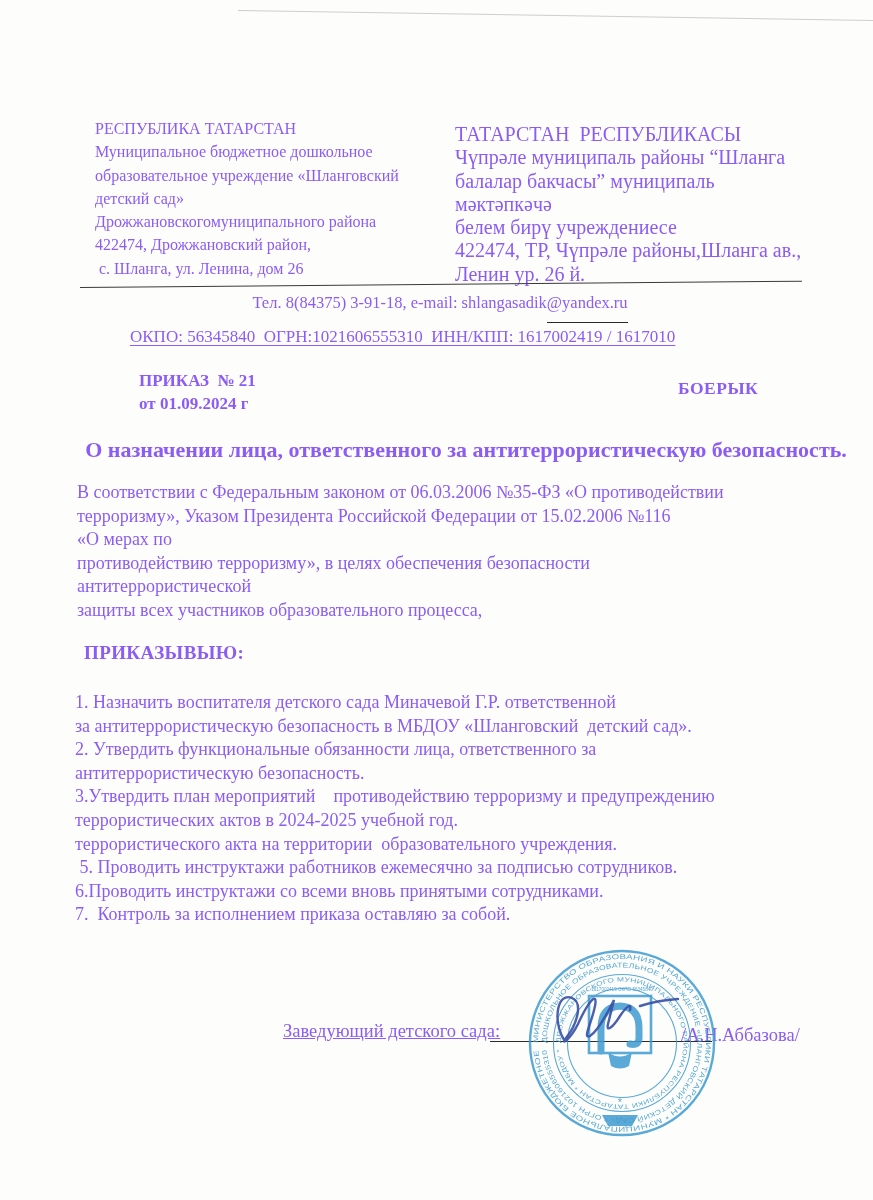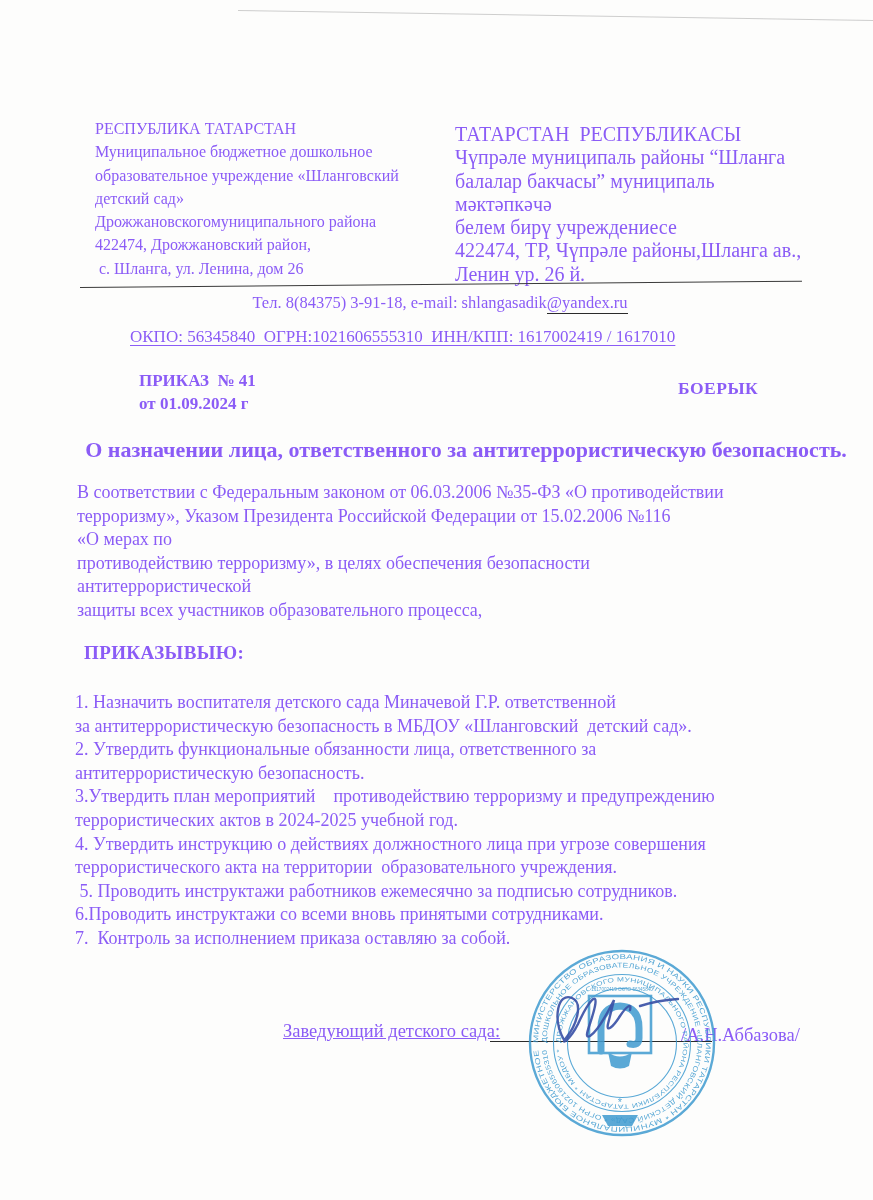--- a/index.html
+++ b/index.html
@@ -22,21 +22,21 @@
   
   .hdr-left{left:95px;top:117px;width:350px;font-size:16px;line-height:23.3px;}
   .hdr-right{left:455px;top:123px;width:350px;font-size:20px;line-height:23.3px;}
   
   .hdr-rule{
     left:80px;top:287px;width:722px;height:0;
     border-top:1.6px solid #3a3a3a;
     transform:rotate(-0.5deg);transform-origin:left top;
   }
   .tel-line{left:95px;top:293px;width:690px;text-align:center;font-size:16.5px;}
-  .tel-line .udl{border-bottom:1.2px solid #2a2a2a;padding-bottom:1px;}
+  .tel-line .udl{border-bottom:1.2px solid #2a2a2a;padding-bottom:10px;}
   .registry{left:130px;top:327px;font-size:17px;text-decoration:underline;text-underline-offset:3px;}
   
   .order-no{left:139px;top:369px;font-size:17px;font-weight:bold;line-height:23px;}
   .boeryk{left:678px;top:378px;font-size:17.5px;font-weight:bold;letter-spacing:.5px;}
   .order-title{left:56px;top:437px;width:820px;text-align:center;font-size:22px;font-weight:bold;}
   
   .preamble{left:77px;top:481px;width:760px;font-size:18px;line-height:23.6px;}
   .decree{left:84px;top:642px;font-size:19px;font-weight:bold;letter-spacing:.4px;}
   .items{left:75px;top:691px;width:775px;font-size:18px;line-height:23.6px;}
   
@@ -72,21 +72,21 @@
     <div class="line">Ленин ур. 26 й.</div>
   </div>
 
   <div class="abs hdr-rule"></div>
 
   <div class="abs tel-line"><span>Тел. 8(84375) 3-91-18, e-mail: shlangasadik</span><span class="udl">@yandex.ru</span></div>
 
   <div class="abs registry line">ОКПО: 56345840  ОГРН:1021606555310  ИНН/КПП: 1617002419 / 1617010</div>
 
   <div class="abs order-no">
-    <div class="line">ПРИКАЗ  № 41</div>
+    <div class="line">ПРИКАЗ  № 21</div>
     <div class="line">от 01.09.2024 г</div>
   </div>
   <div class="abs boeryk line">БОЕРЫК</div>
 
   <div class="abs order-title line">О назначении лица, ответственного за антитеррористическую безопасность.</div>
 
   <div class="abs preamble">
     <div class="line">В соответствии с Федеральным законом от 06.03.2006 №35-ФЗ «О противодействии</div>
     <div class="line">терроризму», Указом Президента Российской Федерации от 15.02.2006 №116</div>
     <div class="line">«О мерах по</div>
@@ -97,21 +97,20 @@
 
   <div class="abs decree line">ПРИКАЗЫВЫЮ:</div>
 
   <div class="abs items">
     <div class="line">1. Назначить воспитателя детского сада Миначевой Г.Р. ответственной</div>
     <div class="line">за антитеррористическую безопасность в МБДОУ «Шланговский  детский сад».</div>
     <div class="line">2. Утвердить функциональные обязанности лица, ответственного за</div>
     <div class="line">антитеррористическую безопасность.</div>
     <div class="line">3.Утвердить план мероприятий    противодействию терроризму и предупреждению</div>
     <div class="line">террористических актов в 2024-2025 учебной год.</div>
-    <div class="line">4. Утвердить инструкцию о действиях должностного лица при угрозе совершения</div>
     <div class="line">террористического акта на территории  образовательного учреждения.</div>
     <div class="line"> 5. Проводить инструктажи работников ежемесячно за подписью сотрудников.</div>
     <div class="line">6.Проводить инструктажи со всеми вновь принятыми сотрудниками.</div>
     <div class="line">7.  Контроль за исполнением приказа оставляю за собой.</div>
   </div>
 
   <div class="abs sig-label line">Заведующий детского сада:</div>
   <div class="abs sig-line"></div>
   <div class="abs sig-name line">/А.Н.Аббазова/</div>
 

